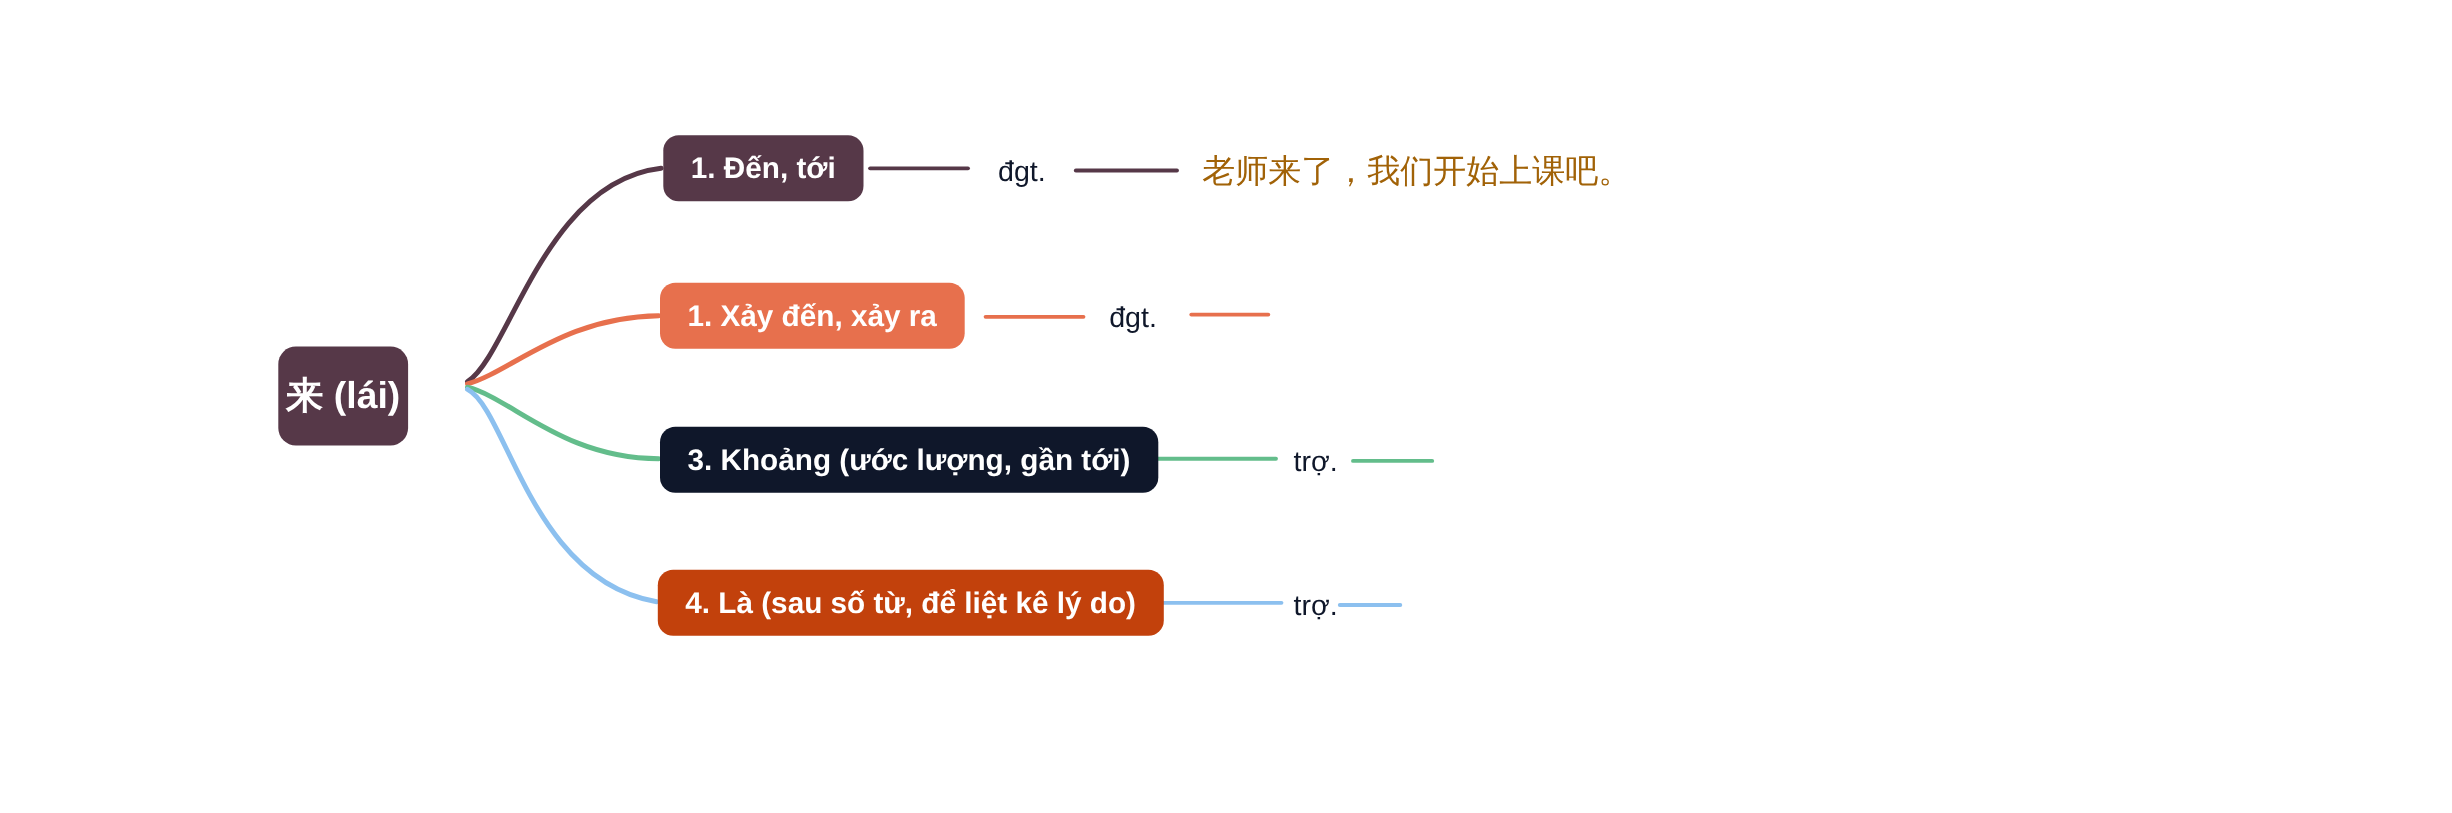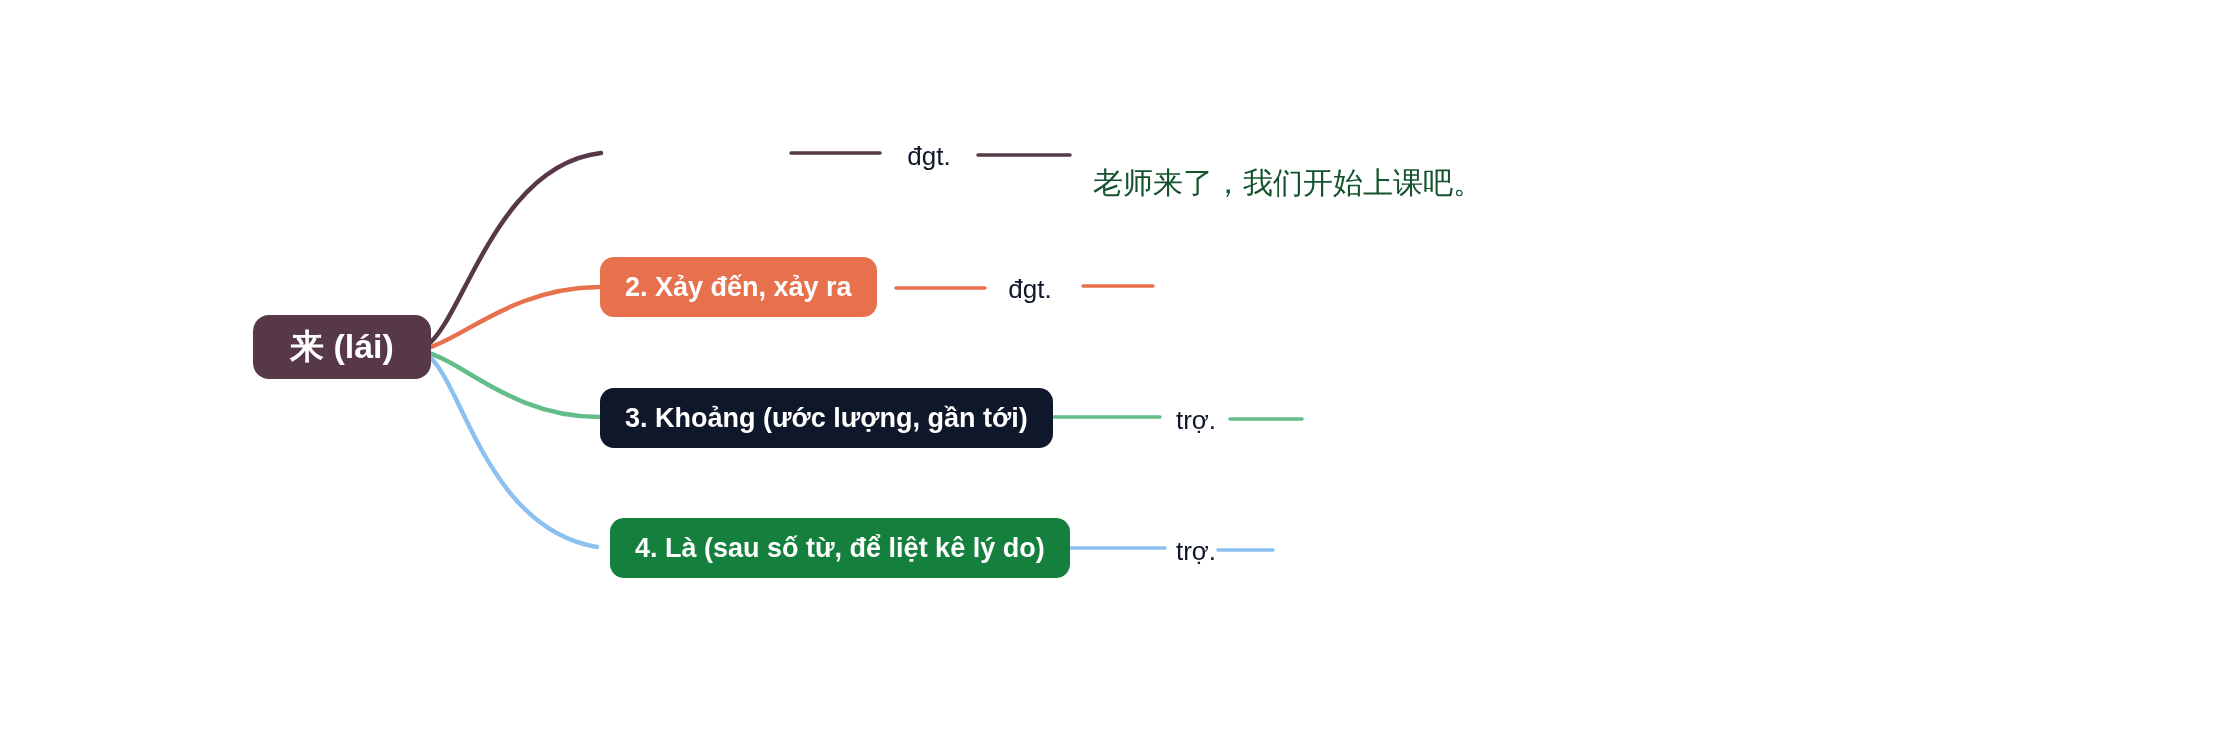--- a/index.html
+++ b/index.html
@@ -28,39 +28,38 @@
     height: 60px;
     padding: 0 25px;
     border-radius: 14px;
     color: #ffffff;
     font-weight: bold;
     font-size: 27px;
     white-space: nowrap;
     box-sizing: border-box;
   }
   .node.root {
-    height: 64px;
+    height: 90px;
     font-size: 34px;
     border-radius: 16px;
-    padding: 0 37px;
+    padding: 0 7px;
   }
   .pos {
     position: absolute;
     transform: translate(-50%, -50%);
     font-size: 26px;
     color: #0f172a;
     white-space: nowrap;
   }
   .example {
     position: absolute;
     transform: translateY(-50%);
     font-size: 30px;
-    color: #14532d;
+    color: #a16207;
     white-space: nowrap;
-    margin-top: 27px;
   }
 
   
   .root-pos  { left: 253px; top: 315px; }
   .b1-box { left: 603px; top: 123px; }
   .b2-box { left: 600px; top: 257px; }
   .b3-box { left: 600px; top: 388px; }
   .b4-box { left: 598px; top: 518px; }
   .p1 { left: 929px;  top: 156px; }
   .p2 { left: 1030px; top: 289px; }
@@ -88,25 +87,26 @@
     <line x1="896" y1="288" x2="985" y2="288" stroke="#e7704d"></line>
     <line x1="1083" y1="286" x2="1153" y2="286" stroke="#e7704d"></line>
     <line x1="1018" y1="417" x2="1160" y2="417" stroke="#63bd8b"></line>
     <line x1="1230" y1="419" x2="1302" y2="419" stroke="#63bd8b"></line>
     <line x1="1026" y1="548" x2="1165" y2="548" stroke="#8cc0ef"></line>
     <line x1="1218" y1="550" x2="1273" y2="550" stroke="#8cc0ef"></line>
   </svg>
 
   <div class="node root root-pos" style="background-color: rgb(86, 56, 72);">来 (lái)</div>
 
+  <div class="node b1-box" style="background-color: rgb(86, 56, 72);">1. Đến, tới</div>
   <span class="pos p1">đgt.</span>
   <span class="example e1">老师来了，我们开始上课吧。</span>
 
-  <div class="node b2-box" style="background-color: rgb(231, 112, 77);">2. Xảy đến, xảy ra</div>
+  <div class="node b2-box" style="background-color: rgb(231, 112, 77);">1. Xảy đến, xảy ra</div>
   <span class="pos p2">đgt.</span>
 
   <div class="node b3-box" style="background-color: #0f172a;">3. Khoảng (ước lượng, gần tới)</div>
   <span class="pos p3">trợ.</span>
 
-  <div class="node b4-box" style="background-color: #15803d; margin-left: 12px;">4. Là (sau số từ, để liệt kê lý do)</div>
+  <div class="node b4-box" style="background-color: #c2410c;">4. Là (sau số từ, để liệt kê lý do)</div>
   <span class="pos p4">trợ.</span>
 
 </div>
 
 </body></html>

